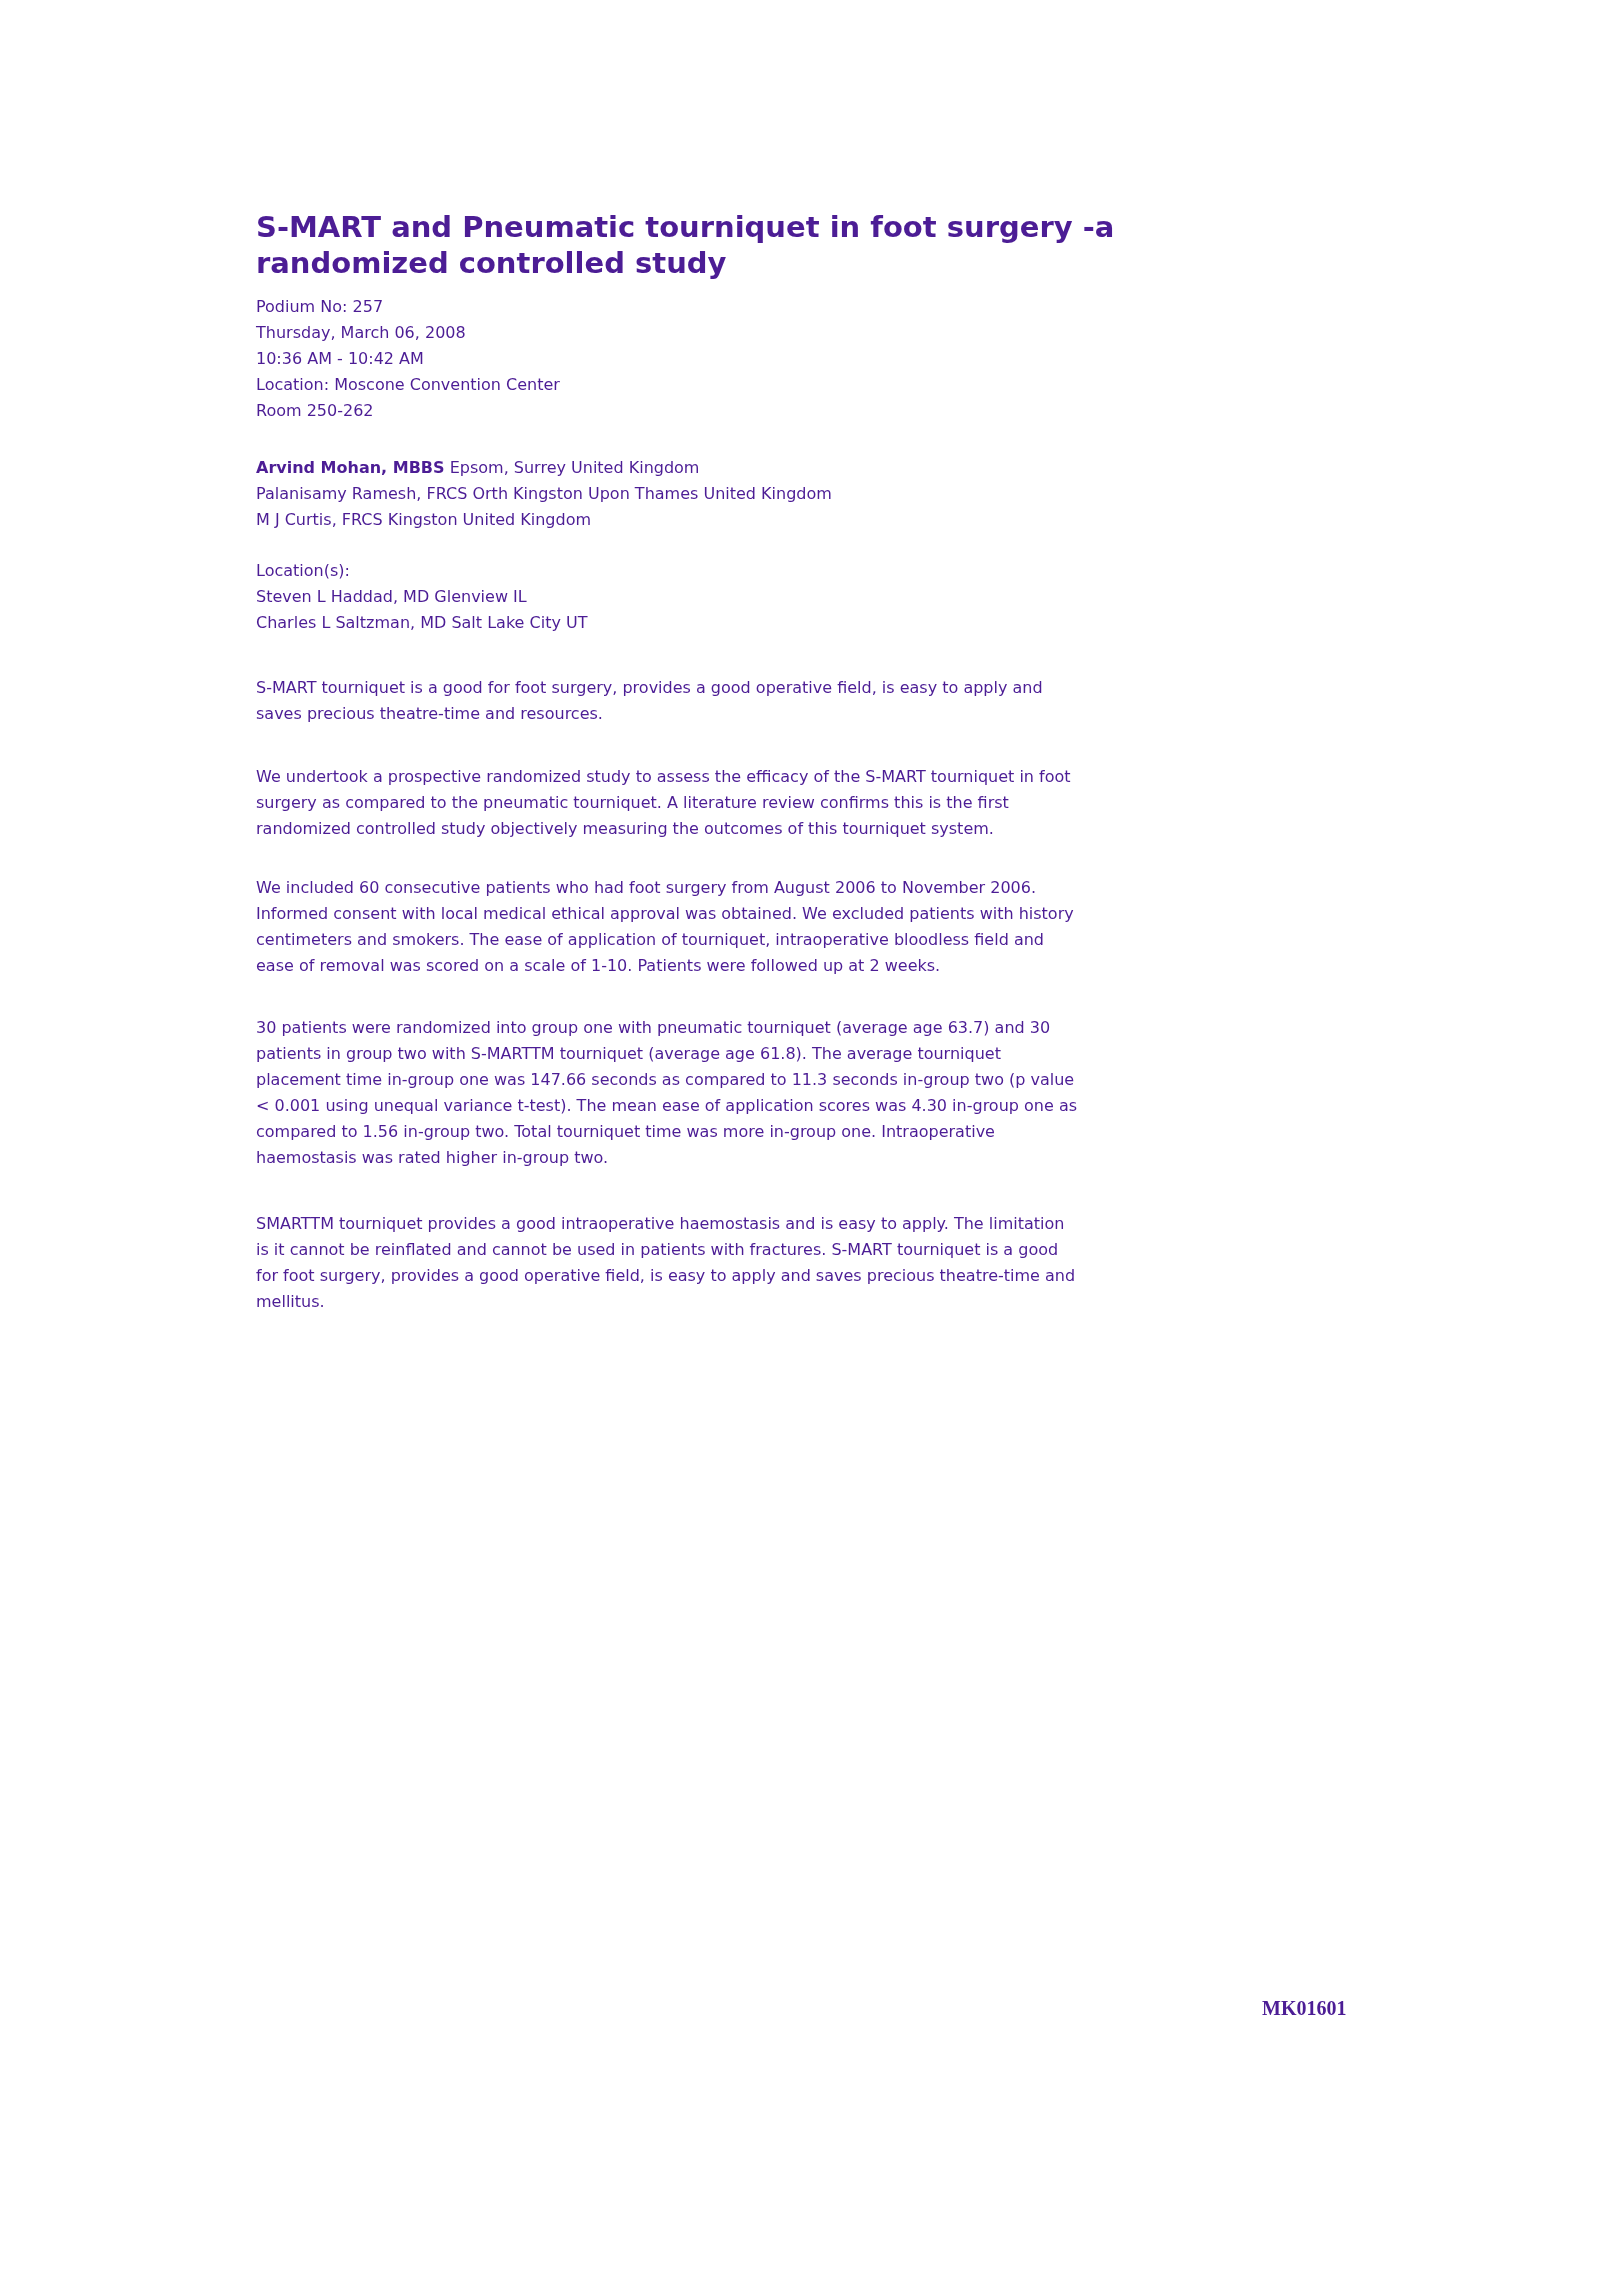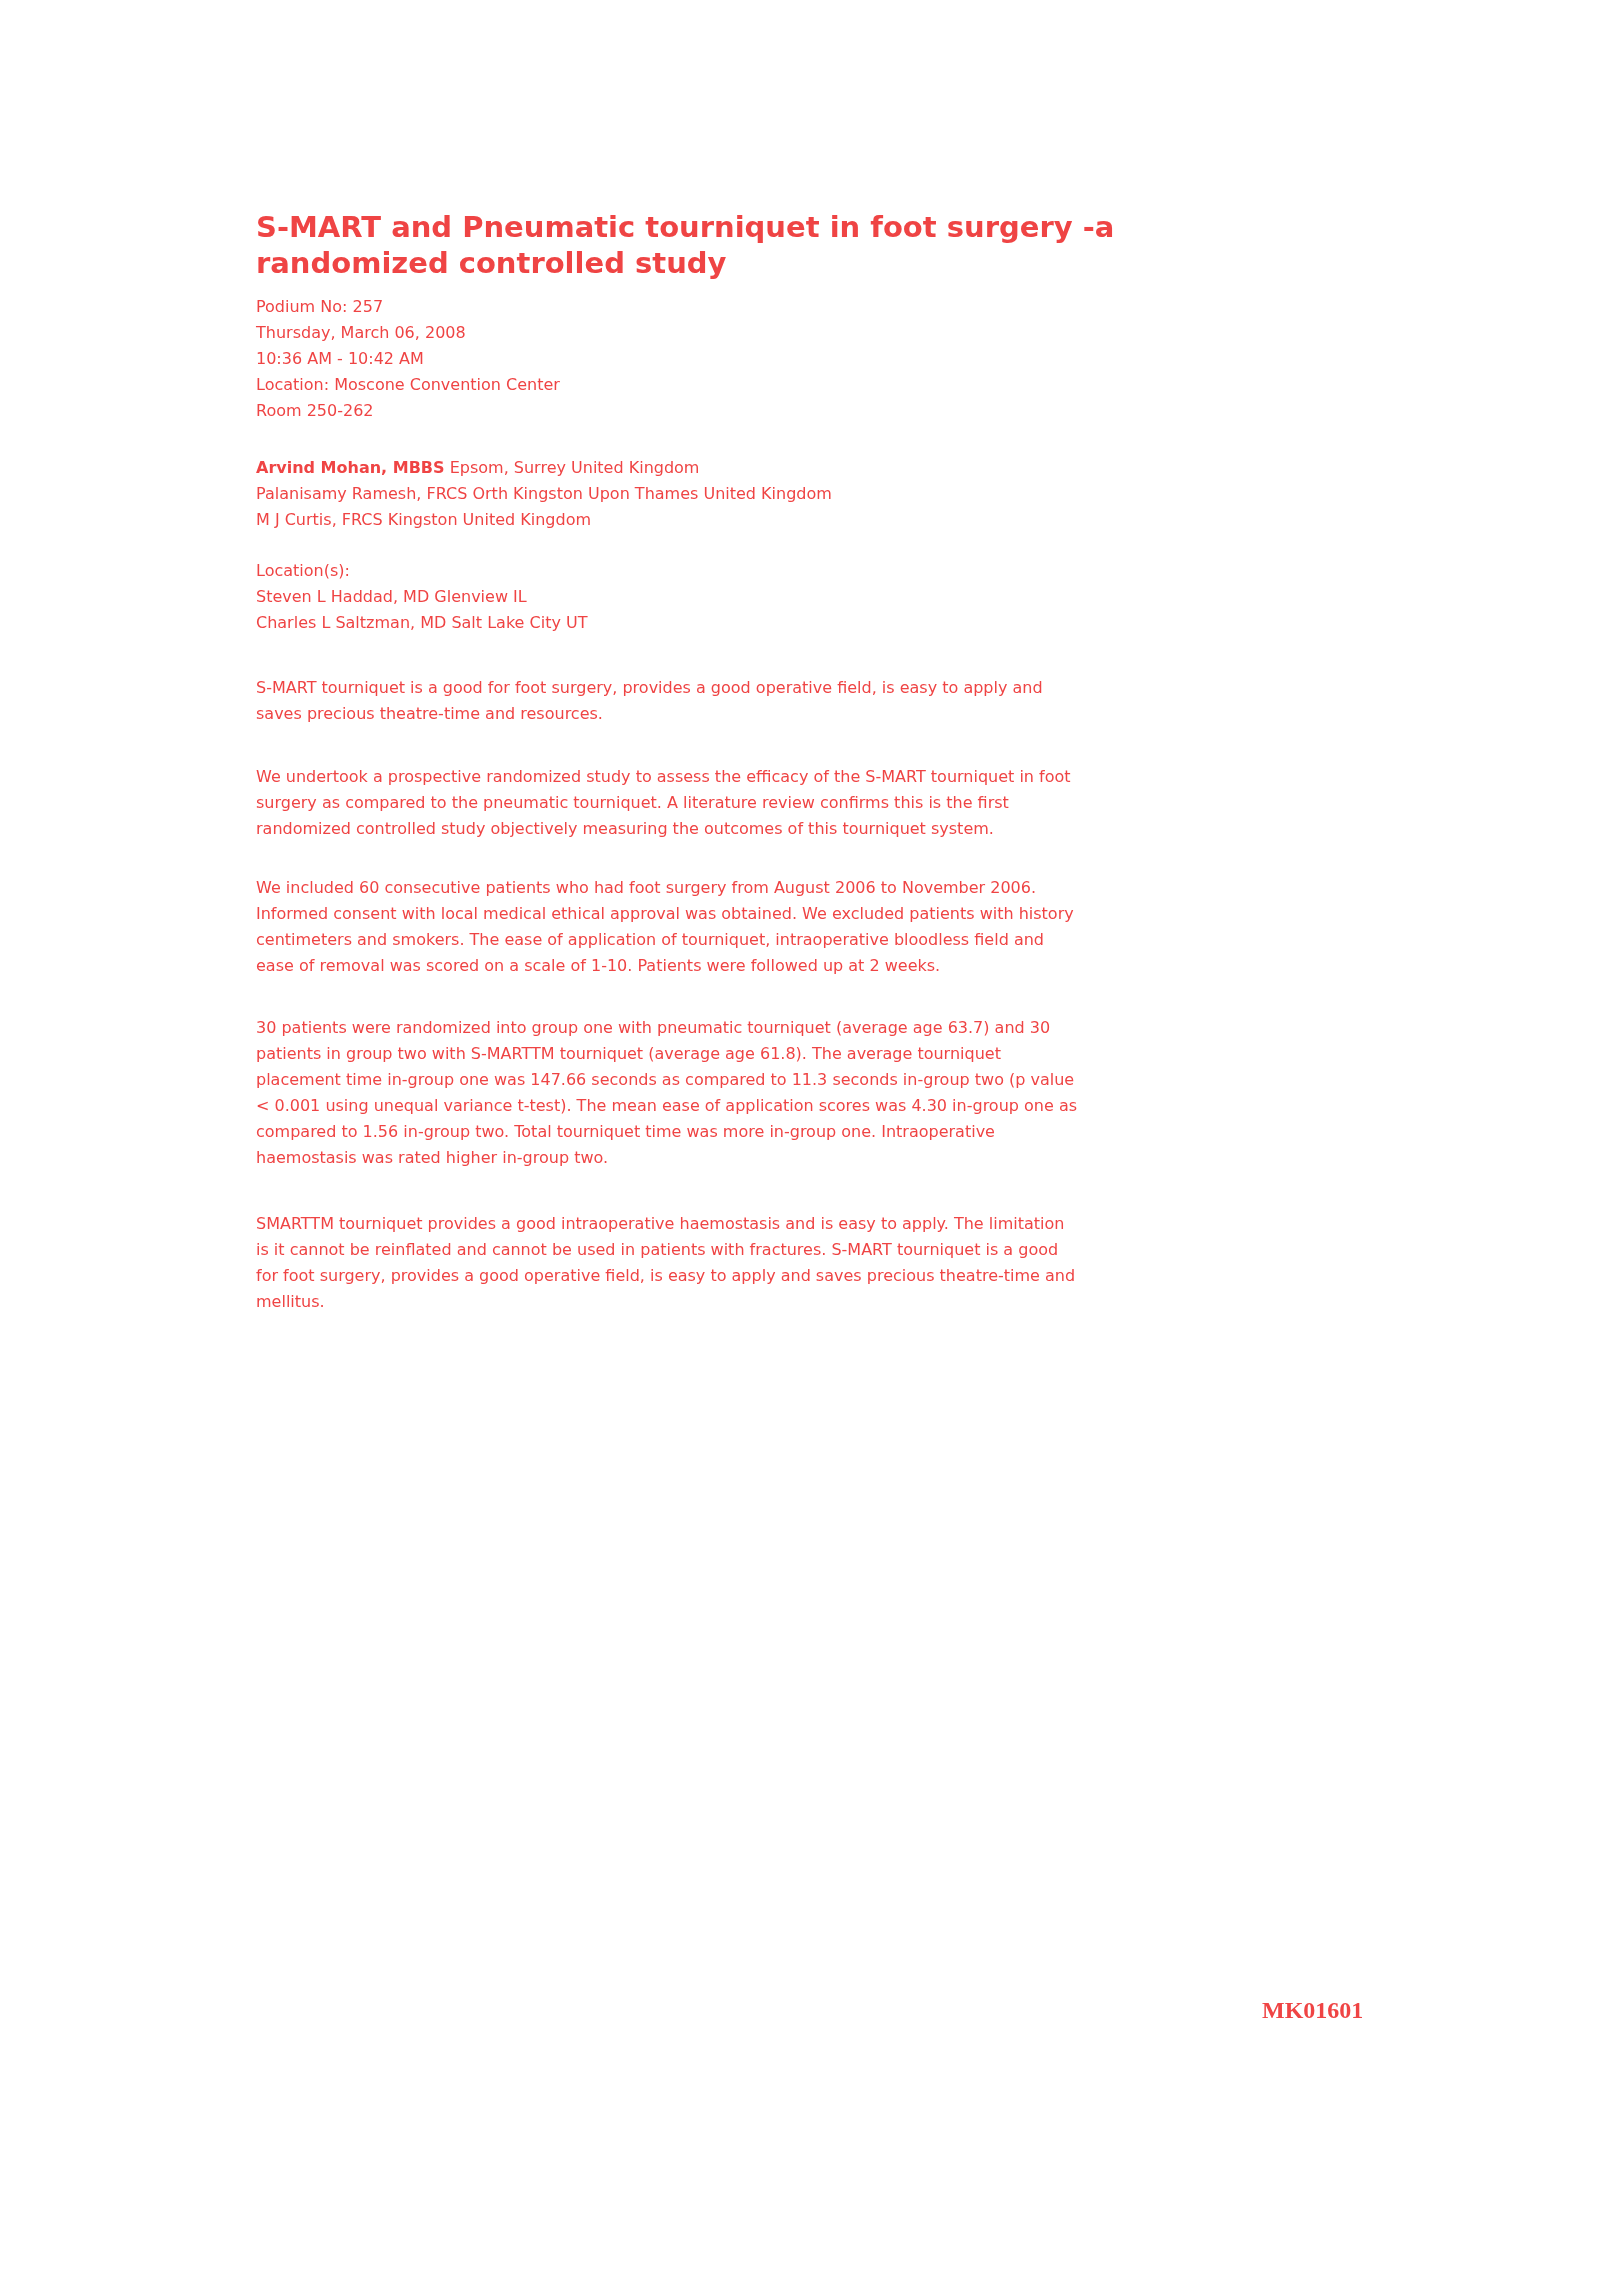--- a/index.html
+++ b/index.html
@@ -1,21 +1,21 @@
 <!DOCTYPE html>
 <html><head>
 <meta charset="utf-8">
 <style>
   html, body { margin: 0; padding: 0; }
   .page {
     position: relative;
     width: 1620px;
     height: 2278px;
     background: #ffffff;
-    color: #ef4444;
+    color: #4c1d95;
     font-family: "DejaVu Sans", "Liberation Sans", sans-serif;
     overflow: hidden;
   }
   .content {
     position: absolute;
     left: 256px;
     top: 209px;
     width: 1145px;
   }
   .title {
@@ -38,21 +38,21 @@
   .para-2 { margin-top: 37px; }
   .para-3 { margin-top: 33px; }
   .para-4 { margin-top: 36px; }
   .para-5 { margin-top: 40px; }
   .footer-code {
     position: absolute;
     left: 1262px;
     top: 1998px;
     font-family: "Liberation Serif", "DejaVu Serif", serif;
     font-weight: bold;
-    font-size: 24px;
+    font-size: 20px;
     line-height: 1;
   }
 </style>
 </head>
 <body>
 
 <div class="page">
   <div class="content">
 
     <h1 class="title">

